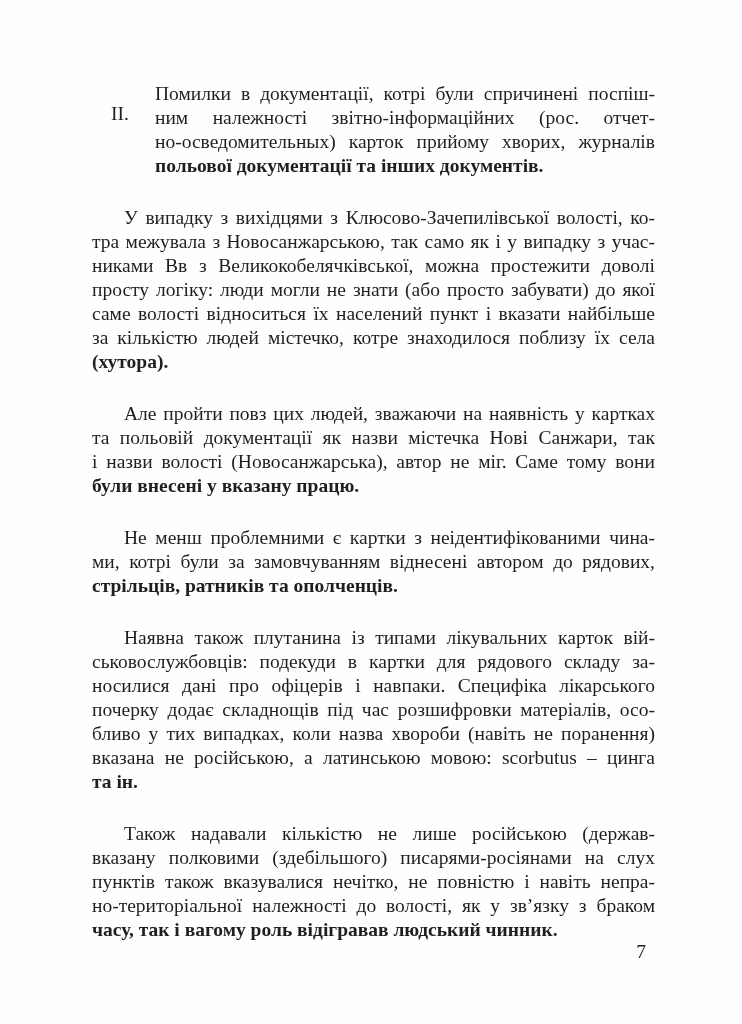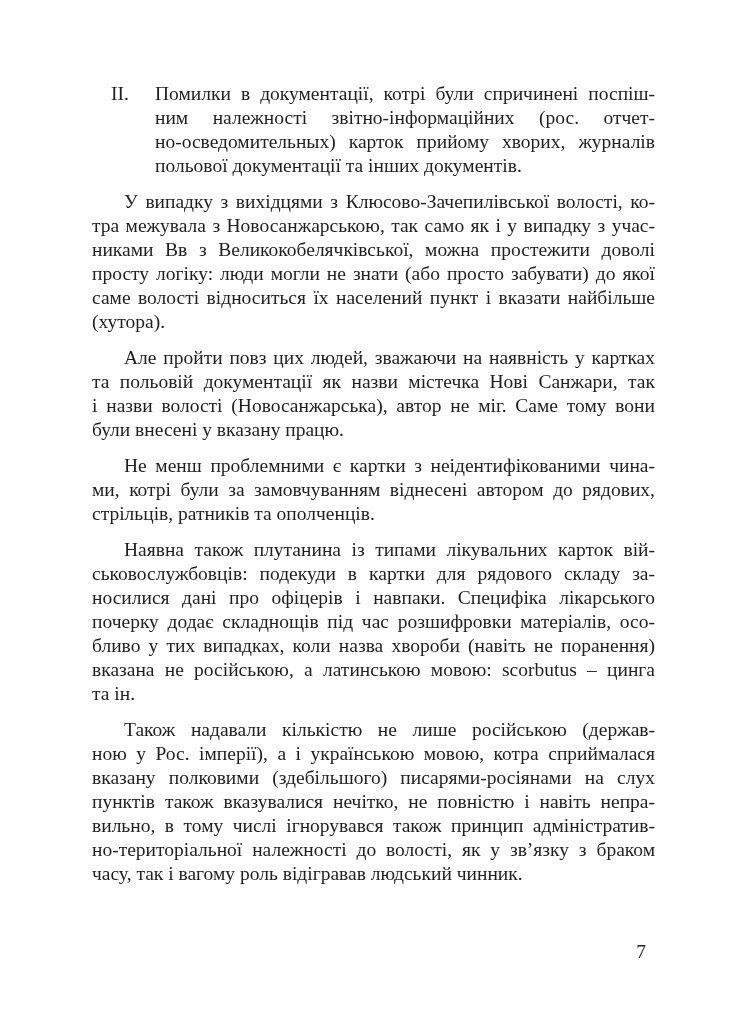--- a/index.html
+++ b/index.html
@@ -32,38 +32,40 @@
     width: 563px;
   }
   .line {
     line-height: 24px;
     text-align: justify;
     text-align-last: justify;
     text-justify: inter-word;
   }
   .line.last {
     text-align-last: left;
+    font-weight: bold;
   }
   .numbered-item {
     display: flex;
     margin-bottom: 4px;
   }
   .numbered-item .num {
     box-sizing: border-box;
     width: 63px;
     padding-left: 19px;
     flex: 0 0 63px;
     line-height: 24px;
+    margin-top: 20px;
   }
   .numbered-item .item-text {
     flex: 1 1 auto;
     min-width: 0;
   }
   .para {
-    margin-top: 12px;
+    margin-top: 28px;
   }
   .para .line.first {
     padding-left: 32px;
   }
   .folio {
     position: absolute;
     top: 940px;
     right: 96px;
     line-height: 24px;
     text-align: right;
@@ -83,20 +85,21 @@
           <div class="line last">польової документації та інших документів.</div>
         </div>
     </div>
     <div>
         <div class="para">
           <div class="line first">У випадку з вихідцями з Клюсово-Зачепилівської волості, ко-</div>
           <div class="line">тра межувала з Новосанжарською, так само як і у випадку з учас-</div>
           <div class="line">никами Вв з Великокобелячківської, можна простежити доволі</div>
           <div class="line">просту логіку: люди могли не знати (або просто забувати) до якої</div>
           <div class="line">саме волості відноситься їх населений пункт і вказати найбільше</div>
+          <div class="line">за кількістю людей містечко, котре знаходилося поблизу їх села</div>
           <div class="line last">(хутора).</div>
         </div>
         <div class="para">
           <div class="line first">Але пройти повз цих людей, зважаючи на наявність у картках</div>
           <div class="line">та польовій документації як назви містечка Нові Санжари, так</div>
           <div class="line">і назви волості (Новосанжарська), автор не міг. Саме тому вони</div>
           <div class="line last">були внесені у вказану працю.</div>
         </div>
         <div class="para">
           <div class="line first">Не менш проблемними є картки з неідентифікованими чина-</div>
@@ -107,23 +110,21 @@
           <div class="line first">Наявна також плутанина із типами лікувальних карток вій-</div>
           <div class="line">ськовослужбовців: подекуди в картки для рядового складу за-</div>
           <div class="line">носилися дані про офіцерів і навпаки. Специфіка лікарського</div>
           <div class="line">почерку додає складнощів під час розшифровки матеріалів, осо-</div>
           <div class="line">бливо у тих випадках, коли назва хвороби (навіть не поранення)</div>
           <div class="line">вказана не російською, а латинською мовою: scorbutus – цинга</div>
           <div class="line last">та ін.</div>
         </div>
         <div class="para">
           <div class="line first">Також надавали кількістю не лише російською (держав-</div>
-          <div class="line">ною у Рос. імперії), а і українською мовою, котра сприймалася</div>
           <div class="line">вказану полковими (здебільшого) писарями-росіянами на слух</div>
           <div class="line">пунктів також вказувалися нечітко, не повністю і навіть непра-</div>
-          <div class="line">вильно, в тому числі ігнорувався також принцип адміністратив-</div>
           <div class="line">но-територіальної належності до волості, як у зв’язку з браком</div>
           <div class="line last">часу, так і вагому роль відігравав людський чинник.</div>
         </div>
       </div>
   </div>
   <div class="folio">7</div>
 </div>
 
 </body></html>

